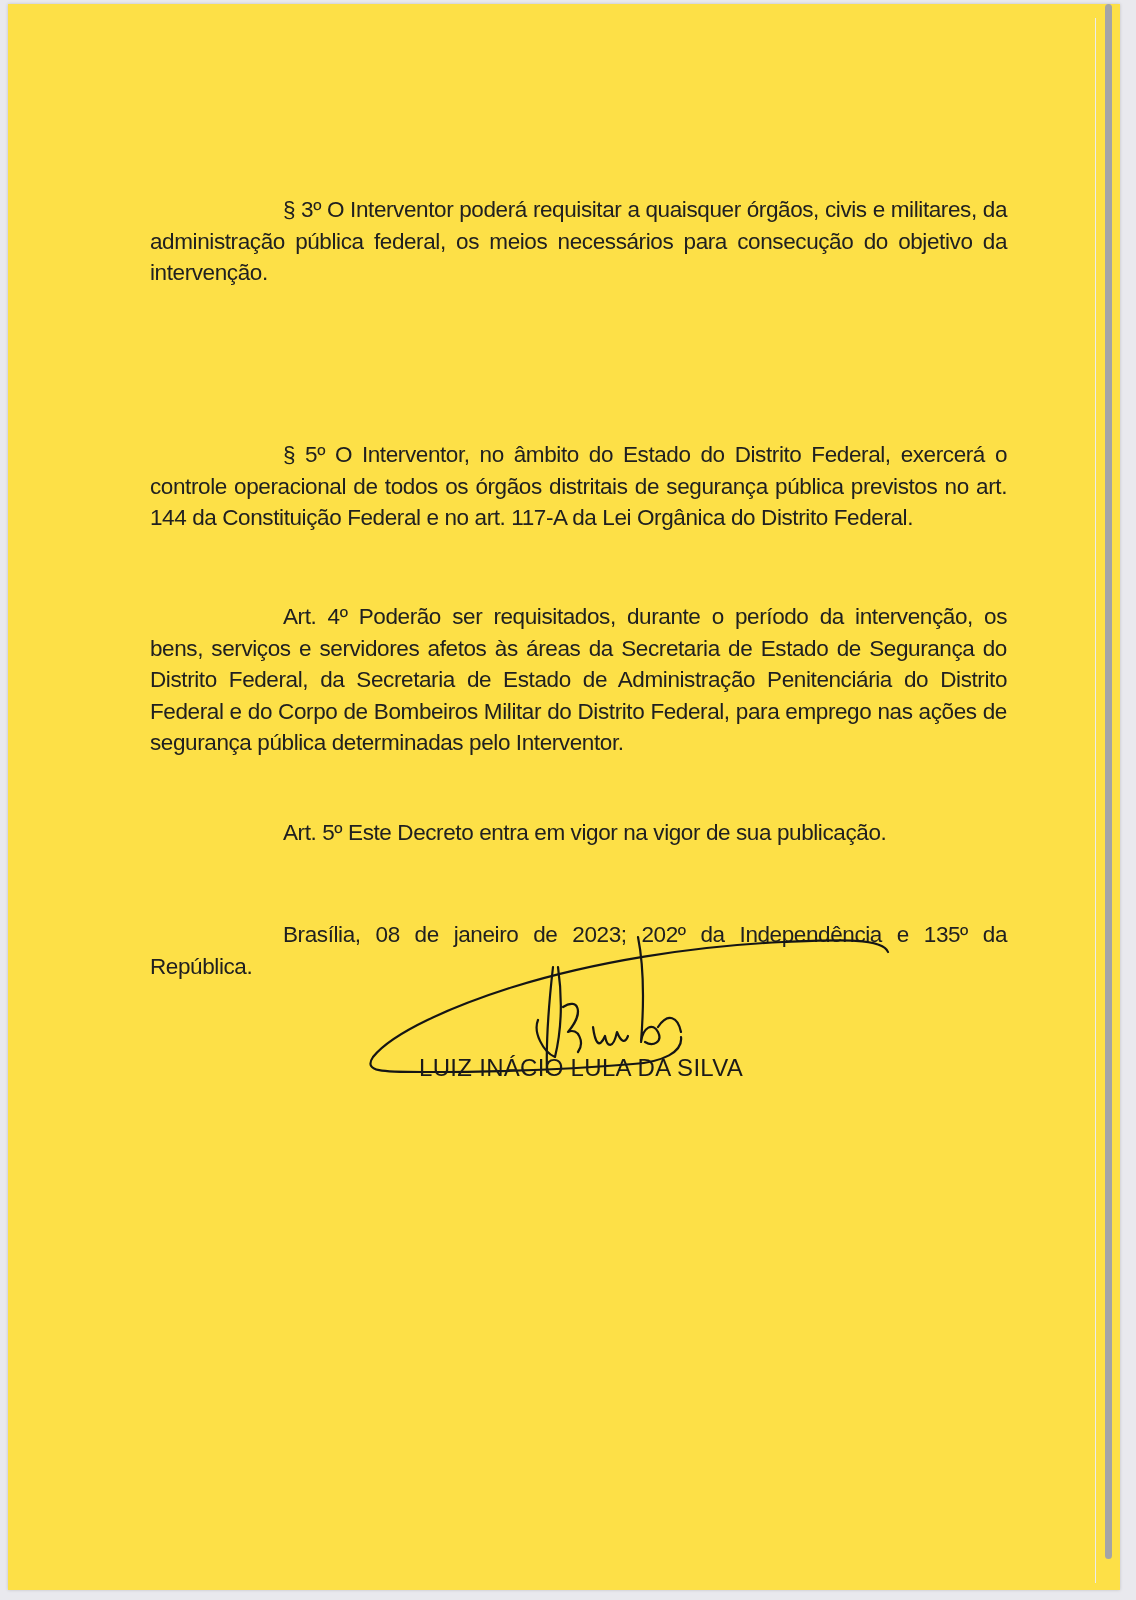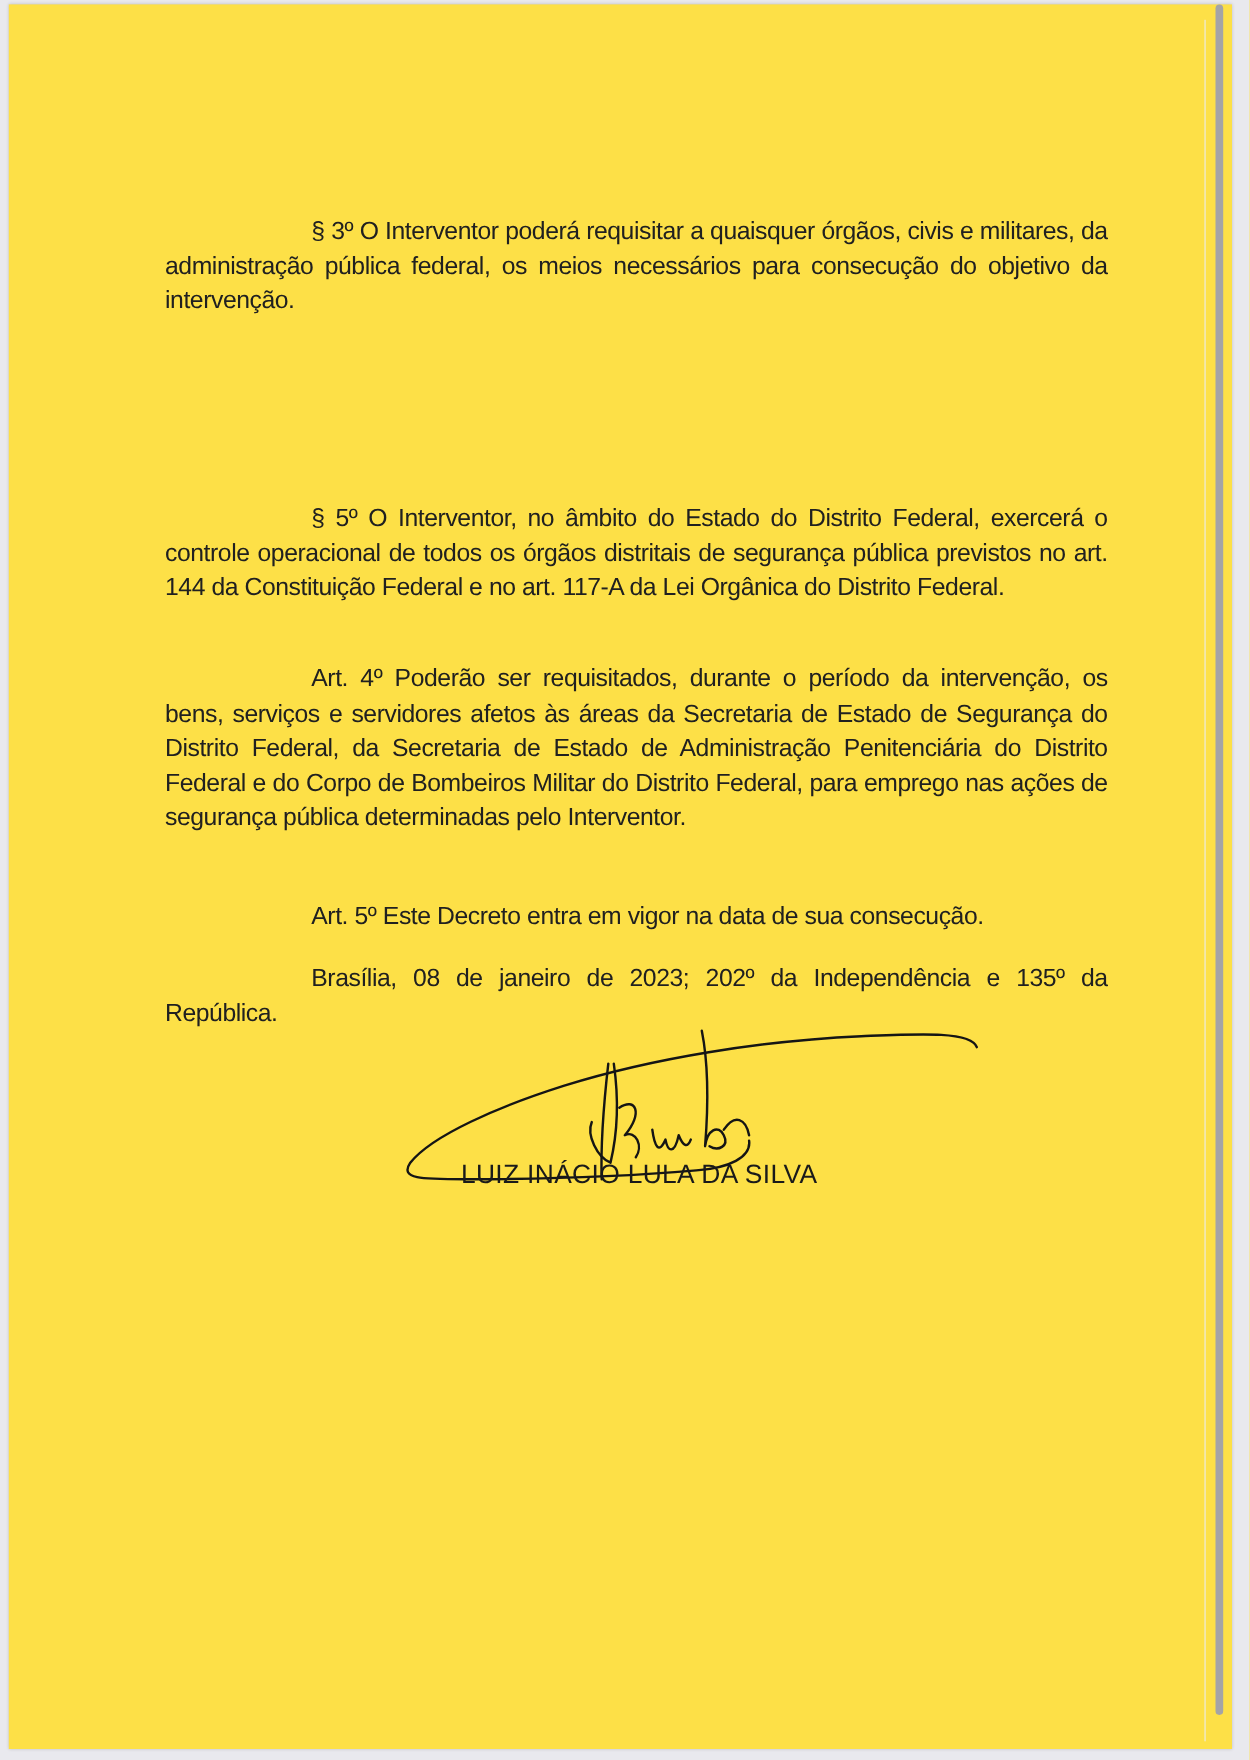--- a/index.html
+++ b/index.html
@@ -26,24 +26,24 @@
       position: absolute; left: 142px; width: 857px;
       font-family: "Liberation Sans Narrow", "Liberation Sans", sans-serif;
       font-size: 22.5px; line-height: 31.5px;
       color: #202020; text-align: justify;
       letter-spacing: -0.4px;
     }
     .para { margin: 0; text-indent: 133px; text-align-last: left; }
     .para b { font-weight: normal; }
     .p3 { top: 190px; }
     .p4 { top: 318px; }
-    .p5 { top: 451px; }
+    .p5 { top: 435px; }
     .a4 { top: 597px; }
     .a5 { top: 813px; }
-    .dt { top: 869px; }
+    .dt { top: 915px; }
     .signature {
       position: absolute; left: 355px; top: 928px; width: 545px; height: 155px;
     }
     .signer-name {
       position: absolute; left: 411px; top: 1050px;
       font-size: 24px; letter-spacing: 0.3px; color: #1a1a1a;
     }
   </style>
 </head>
 <body>
@@ -58,21 +58,21 @@
 
   <div class="text-block p5">
     <p class="para"><span>§ 5º O Interventor, no âmbito do Estado do Distrito Federal, exercerá o controle operacional de todos os órgãos distritais de segurança pública previstos no art. 144 da Constituição Federal e no art. 117-A da Lei Orgânica do Distrito Federal.</span></p>
   </div>
 
   <div class="text-block a4">
     <p class="para"><b>Art. 4º</b><span> Poderão ser requisitados, durante o período da intervenção, os bens, serviços e servidores afetos às áreas da Secretaria de Estado de Segurança do Distrito Federal, da Secretaria de Estado de Administração Penitenciária do Distrito Federal e do Corpo de Bombeiros Militar do Distrito Federal, para emprego nas ações de segurança pública determinadas pelo Interventor.</span></p>
   </div>
 
   <div class="text-block a5">
-    <p class="para"><b>Art. 5º</b><span> Este Decreto entra em vigor na data de sua consecução.</span></p>
+    <p class="para"><b>Art. 5º</b><span> Este Decreto entra em vigor na vigor de sua publicação.</span></p>
   </div>
 
   <div class="text-block dt">
     <p class="para"><span>Brasília, 08 de janeiro de 2023; 202º da Independência e 135º da República.</span></p>
   </div>
 
   <svg class="signature" viewBox="0 0 545 155" fill="none" stroke="#151515" stroke-width="2.2" stroke-linecap="round" stroke-linejoin="round">
     <path d="M525 20 C 520 5, 470 8, 420 10 C 330 14, 230 30, 150 55 C 90 74, 30 100, 10 125 C 0 140, 20 140, 60 140 C 120 140, 200 138, 270 132 C 300 130, 320 120, 318 105"></path>
     <path d="M190 35 C 186 70, 183 110, 184 140"></path>
     <path d="M195 35 C 200 70, 198 100, 192 125 C 180 120, 170 100, 175 88"></path>

